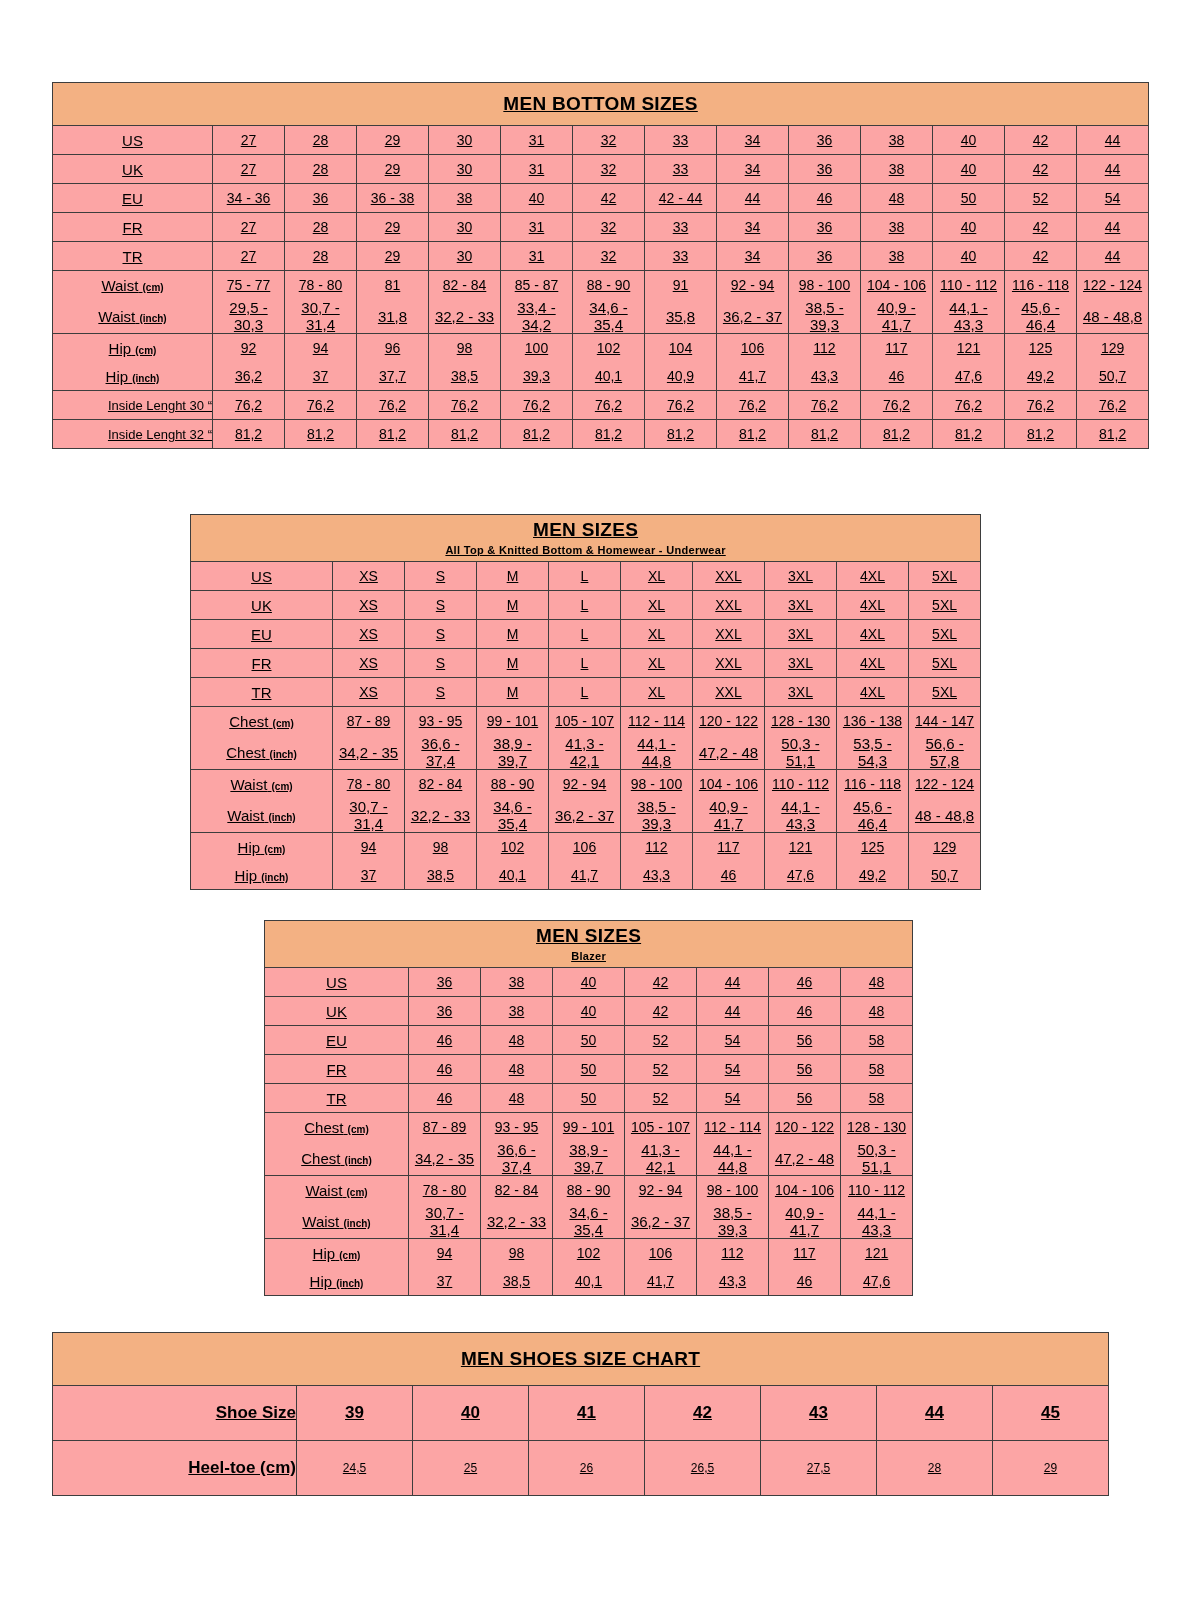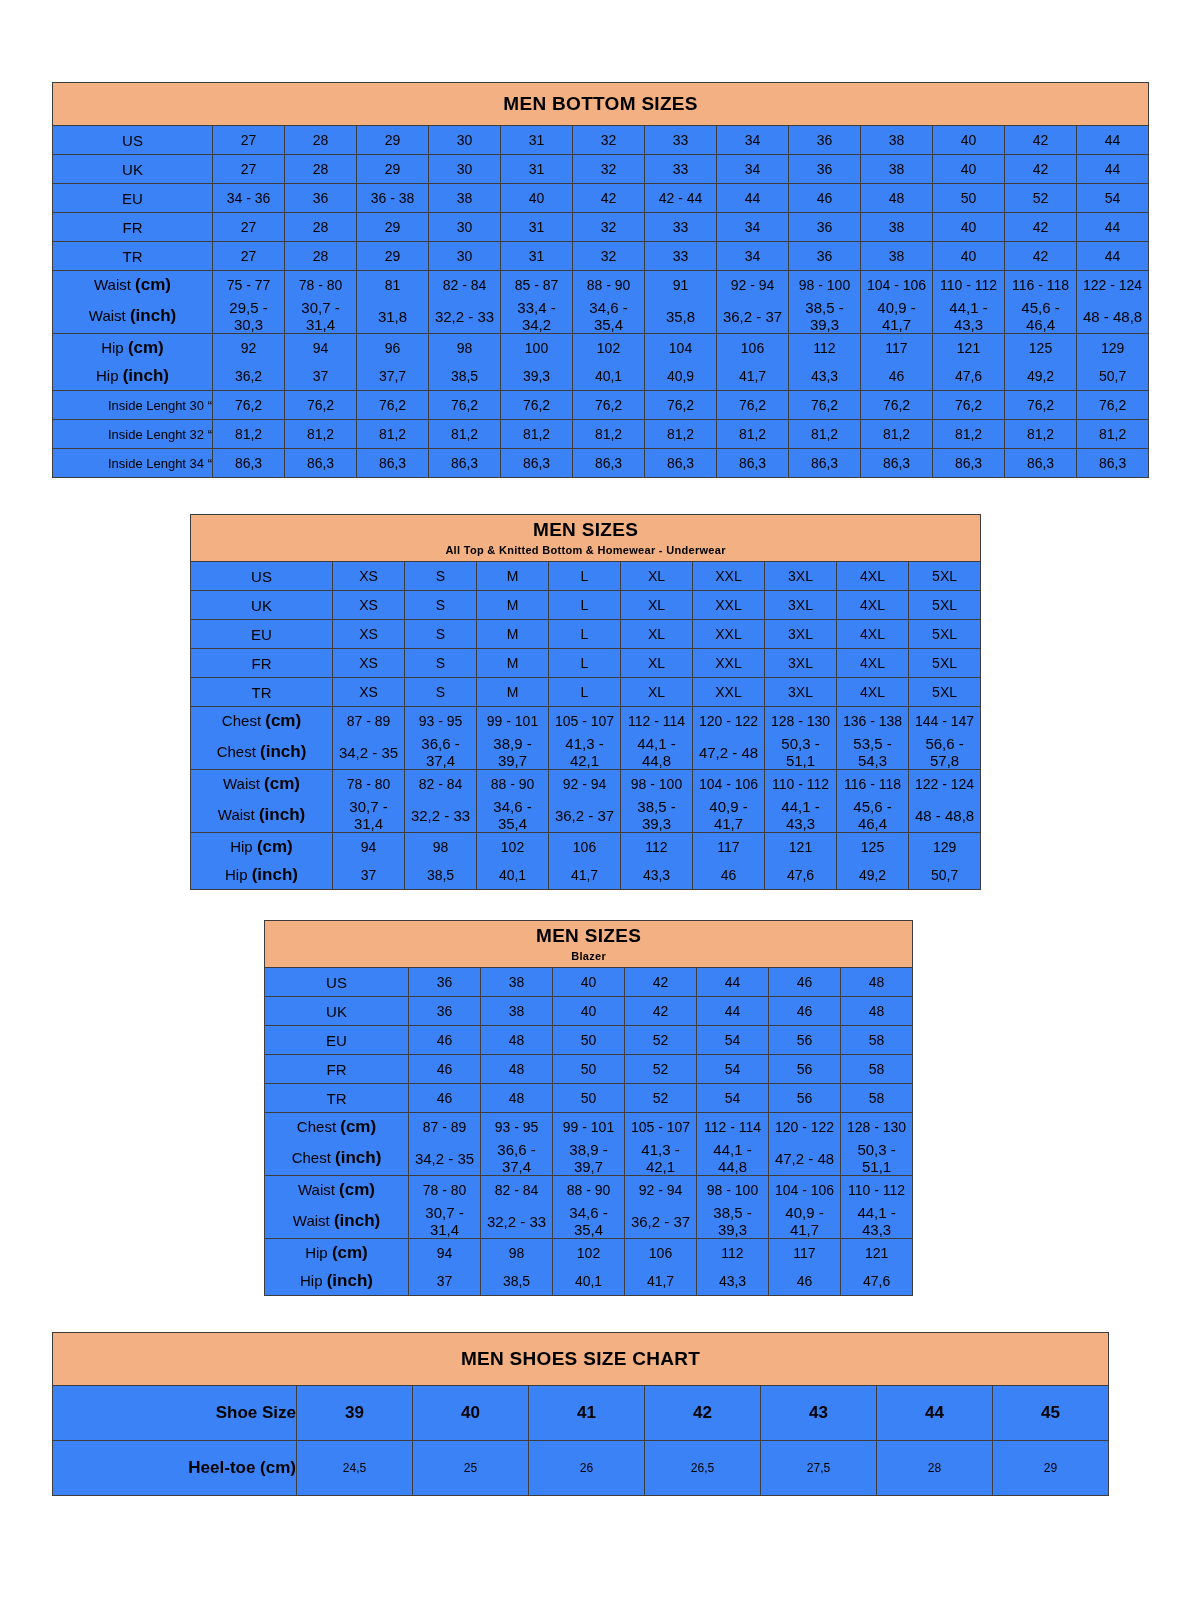--- a/index.html
+++ b/index.html
@@ -17,21 +17,22 @@
   .page {
     width: 1200px;
     min-height: 1605px;
     position: relative;
     box-sizing: border-box;
     padding: 0;
   }
   table.chart {
     border-collapse: collapse;
     table-layout: fixed;
-    background: #3b82f6;
+    background: #fca5a5;
+    text-decoration: underline;
   }
   table.chart td, table.chart th {
     border: 1px solid #3d3d3d;
     text-align: center;
     vertical-align: middle;
     font-weight: normal;
     padding: 0;
   }
   .title-cell {
     background: #f3b183;
@@ -51,21 +52,21 @@
     margin-top: 1px;
   }
   .rowhead {
     text-align: left;
     padding-left: 12px;
     font-weight: bold;
     font-size: 15px;
   }
   .rowhead .unit {
     font-weight: bold;
-    font-size: 17px;
+    font-size: 10px;
     margin-top: 30px;
   }
   .rowhead.small {
     font-size: 13px;
     text-align: right;
   }
   .val {
     font-size: 14px;
   }
   .val.xs {
@@ -353,36 +354,20 @@
         <td class="val">81,2</td>
         <td class="val">81,2</td>
         <td class="val">81,2</td>
         <td class="val">81,2</td>
         <td class="val">81,2</td>
         <td class="val">81,2</td>
         <td class="val">81,2</td>
         <td class="val">81,2</td>
       </tr>
 
-      <tr>
-        <td class="rowhead small">Inside Lenght 34 “</td>
-        <td class="val">86,3</td>
-        <td class="val">86,3</td>
-        <td class="val">86,3</td>
-        <td class="val">86,3</td>
-        <td class="val">86,3</td>
-        <td class="val">86,3</td>
-        <td class="val">86,3</td>
-        <td class="val">86,3</td>
-        <td class="val">86,3</td>
-        <td class="val">86,3</td>
-        <td class="val">86,3</td>
-        <td class="val">86,3</td>
-        <td class="val">86,3</td>
-      </tr>
     </tbody>
       </table>
   </div>
 
   <div id="t2wrap">
     <table class="chart" id="t2">
       <colgroup>
         <col style="width:142px">
         <col style="width:72px">
           <col style="width:72px">

